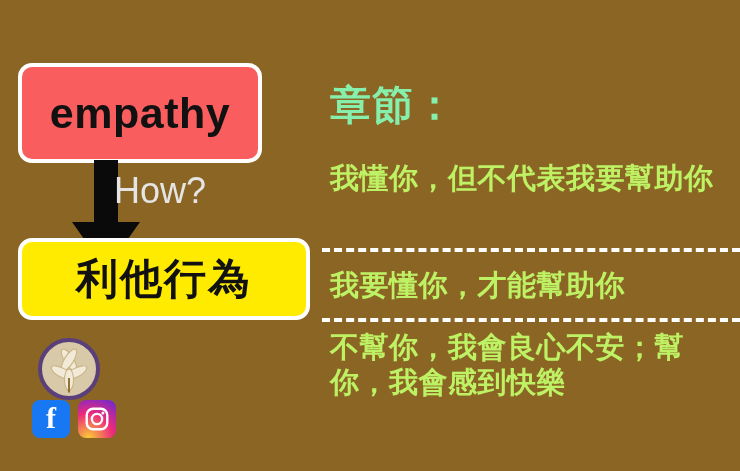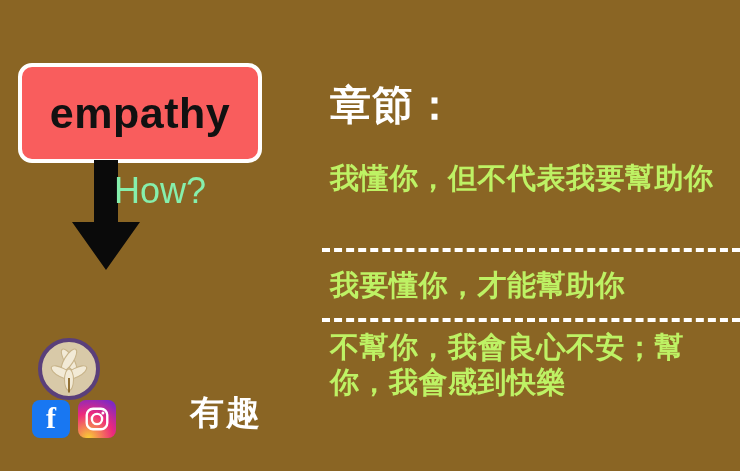--- a/index.html
+++ b/index.html
@@ -75,21 +75,21 @@
     width: 78px;
     height: 112px;
   }
 
   .how-label {
     position: absolute;
     left: 114px;
     top: 170px;
     font-size: 36px;
     font-weight: normal;
-    color: #86efac;
+    color: #e5e5e5;
   }
 
   
   .logo-circle {
     position: absolute;
     left: 38px;
     top: 338px;
     width: 62px;
     height: 62px;
     border-radius: 50%;
@@ -157,21 +157,21 @@
     height: 471px;
     padding: 0 10px 0 8px;
   }
 
   .chapter-title {
     position: absolute;
     left: 8px;
     top: 78px;
     font-size: 41px;
     font-weight: bold;
-    color: #ffffff;
+    color: #86efac;
     letter-spacing: 1px;
   }
 
   .r-item {
     position: absolute;
     left: 8px;
     width: 400px;
     font-size: 29px;
     font-weight: bold;
     color: #bef264;
@@ -205,35 +205,37 @@
     </div>
 
     <div class="arrow-down">
       <svg viewBox="0 0 78 112" width="78" height="112" aria-hidden="true">
         <polygon points="26,0 50,0 50,62 72,62 38,110 4,62 26,62" fill="#0a0a0a"></polygon>
       </svg>
     </div>
 
     <div class="how-label">How?</div>
 
+    <div class="box box-altruism">
+      <span class="label">利他行為</span>
+    </div>
 
     <div class="logo-circle">
       <svg viewBox="0 0 60 60" width="56" height="56" aria-hidden="true">
         <g stroke="#c8b48a" stroke-width="1.2" fill="#f2ead6">
           <ellipse cx="30" cy="20" rx="5" ry="14" transform="rotate(-32 30 20)"></ellipse>
           <ellipse cx="30" cy="20" rx="5" ry="14" transform="rotate(32 30 20)"></ellipse>
           <ellipse cx="22" cy="34" rx="5" ry="13" transform="rotate(-62 22 34)"></ellipse>
           <ellipse cx="38" cy="34" rx="5" ry="13" transform="rotate(62 38 34)"></ellipse>
           <ellipse cx="30" cy="42" rx="5" ry="12"></ellipse>
         </g>
         <line x1="30" y1="40" x2="30" y2="56" stroke="#8a6524" stroke-width="2"></line>
       </svg>
     </div>
 
-    <div class="word-fun">有趣</div>
 
     <div class="social-row">
       <div class="social-btn fb">f</div>
       <div class="social-btn ig">
         <svg viewBox="0 0 38 38" width="30" height="30" aria-hidden="true">
           <rect x="6" y="6" width="26" height="26" rx="8" ry="8" fill="none" stroke="#ffffff" stroke-width="3"></rect>
           <circle cx="19" cy="19" r="6.5" fill="none" stroke="#ffffff" stroke-width="3"></circle>
           <circle cx="26.5" cy="11.5" r="1.9" fill="#ffffff"></circle>
         </svg>
       </div>

